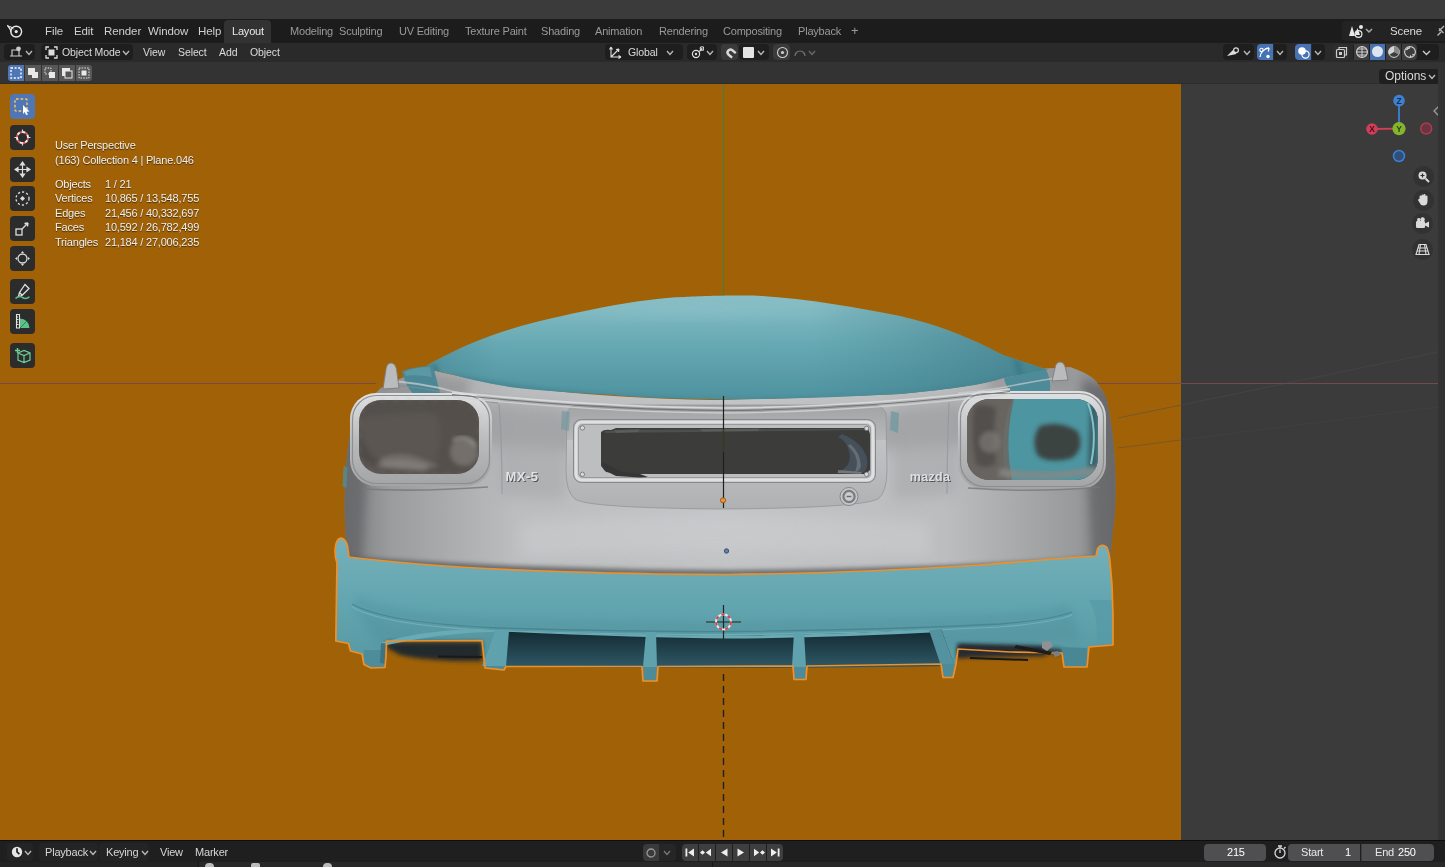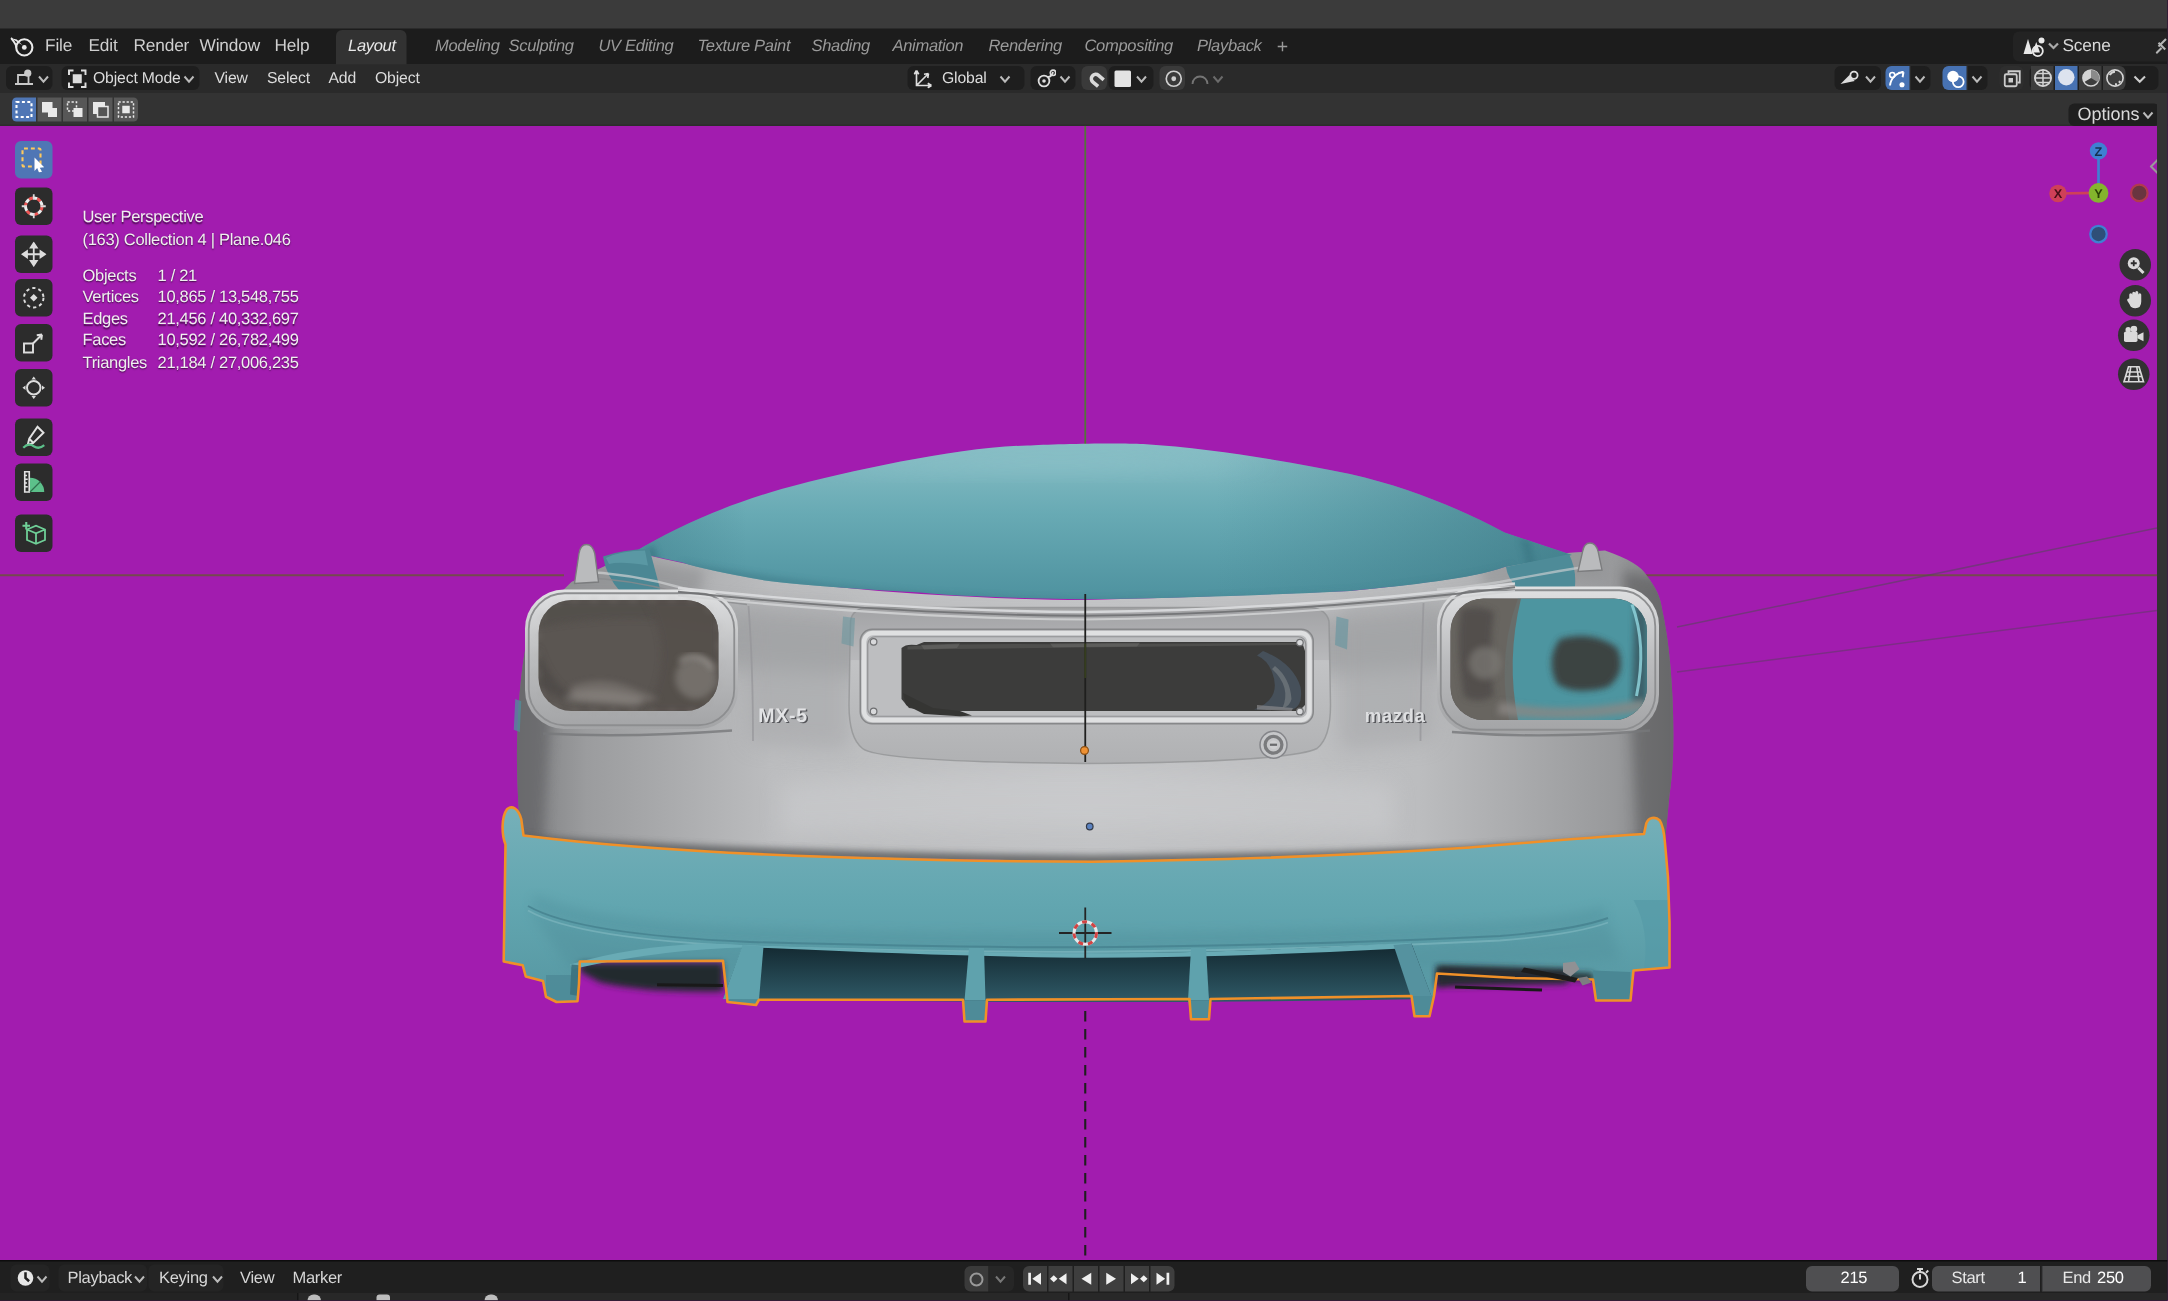--- a/index.html
+++ b/index.html
@@ -2,26 +2,26 @@
 <html><head>
 <meta charset="utf-8">
 <style>
   html,body{margin:0;padding:0;background:#111;}
   #root{position:relative;width:1445px;height:867px;overflow:hidden;
     font-family:"Liberation Sans",sans-serif;background:#3b3b3b;}
   .abs{position:absolute;}
   .titlebar{left:0;top:0;width:1445px;height:19px;background:#030303;color:#d5dde8;
     font-size:10.5px;letter-spacing:-0.1px;line-height:19px;}
   .menubar{left:0;top:19px;width:1445px;height:24px;background:#1c1c1c;}
-  .mtxt{position:absolute;top:0;height:24px;line-height:24px;font-size:11.5px;letter-spacing:-0.1px;color:#cfcfcf;}
-  .tabtxt{position:absolute;top:0;height:24px;line-height:24px;font-size:11px;letter-spacing:-0.2px;color:#9a9a9a;font-style:italic;}
+  .mtxt{position:absolute;top:0;height:24px;line-height:24px;font-size:11.5px;letter-spacing:-0.1px;color:#cfcfcf;margin-left:15px;}
+  .tabtxt{position:absolute;top:0;height:24px;line-height:24px;font-size:11px;letter-spacing:-0.2px;color:#9a9a9a;}
   .header2{left:0;top:43px;width:1445px;height:19px;background:#2a2a2a;}
   .pill{position:absolute;top:1px;height:16px;background:#1e1e1e;border-radius:4px;}
   .h2txt{position:absolute;top:0;height:19px;line-height:19px;font-size:10.5px;letter-spacing:-0.1px;color:#dcdcdc;}
-  .viewport{left:0;top:62px;width:1445px;height:778px;background:#a21caf;}
+  .viewport{left:0;top:62px;width:1181px;height:778px;background:#a16207;}
   .toolstrip{position:absolute;left:0;top:0;width:1445px;height:22px;background:#333333;border-bottom:1px solid #2d2d2d;box-sizing:border-box;}
   .timeline{left:0;top:840px;width:1445px;height:22px;background:#1f1f1f;border-top:1px solid #0d0d0d;box-sizing:border-box;}
   .sliver{left:0;top:862px;width:1445px;height:5px;background:#282828;}
   .ttxt{position:absolute;top:0;height:22px;line-height:22px;font-size:11px;letter-spacing:-0.2px;color:#d6d6d6;}
   .statline{position:absolute;left:55px;font-size:11px;letter-spacing:-0.2px;color:#f0f0f0;white-space:pre;
     text-shadow:0 1px 1px rgba(0,0,0,.6);margin-top:46px;}
   .toolbtn{position:absolute;left:10px;width:25px;height:25px;background:#2c2c2c;border-radius:4px;}
 </style>
 </head>
 <body>

